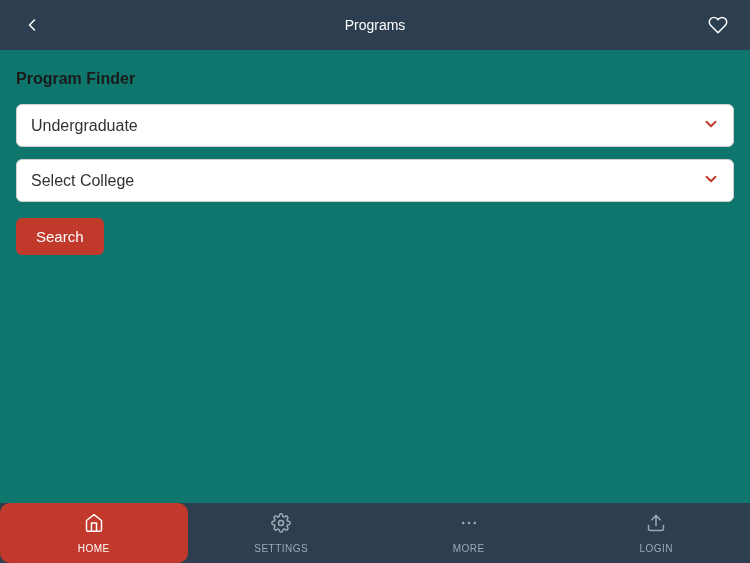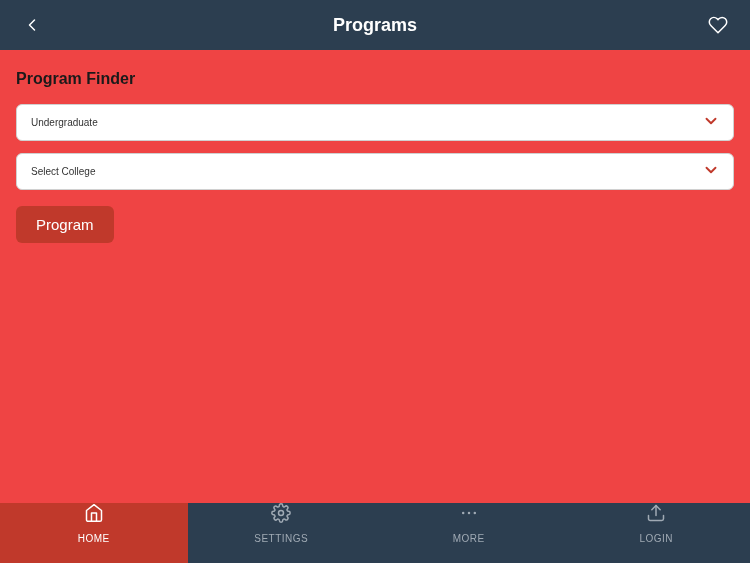--- a/index.html
+++ b/index.html
@@ -35,42 +35,42 @@
       cursor: pointer;
       display: flex;
       align-items: center;
       justify-content: center;
       width: 32px;
       height: 32px;
     }
 
     .header-title {
       color: white;
-      font-size: 18px;
-      font-weight: 700;
+      font-size: 14px;
+      font-weight: 400;
       position: absolute;
       left: 50%;
       transform: translateX(-50%);
     }
 
     .header-favorite {
       color: white;
       font-size: 20px;
       cursor: pointer;
       display: flex;
       align-items: center;
       justify-content: center;
       width: 32px;
       height: 32px;
     }
 
     
     .main-content {
       flex: 1;
-      background: #ef4444;
+      background: #0f766e;
       padding: 20px 16px;
       overflow-y: auto;
     }
 
     .section-title {
       font-size: 16px;
       font-weight: 700;
       color: #1a1a1a;
       margin-bottom: 16px;
     }
@@ -78,21 +78,21 @@
     .dropdown-wrapper {
       position: relative;
       margin-bottom: 12px;
     }
 
     .dropdown-select {
       width: 100%;
       padding: 12px 40px 12px 14px;
       border: 1px solid #d0d0d0;
       border-radius: 6px;
-      font-size: 10px;
+      font-size: 16px;
       color: #333;
       background: white;
       appearance: none;
       -webkit-appearance: none;
       cursor: pointer;
       outline: none;
     }
 
     .dropdown-icon {
       position: absolute;
@@ -123,23 +123,24 @@
       display: flex;
       align-items: stretch;
       flex-shrink: 0;
     }
 
     .nav-item {
       flex: 1;
       display: flex;
       flex-direction: column;
       align-items: center;
-      justify-content: flex-start;
+      justify-content: center;
       cursor: pointer;
       gap: 7px;
+      border-radius: 10px;
     }
 
     .nav-item.active {
       background: #c0392b;
     }
 
     .nav-icon {
       color: #a0aab4;
       font-size: 18px;
       line-height: 1;
@@ -215,21 +216,21 @@
       <option>College of Engineering</option>
     </select>
     <span class="dropdown-icon">
       <svg style="width:18px;height:18px;fill:none;stroke:#c0392b;stroke-width:2.5;stroke-linecap:round;stroke-linejoin:round;" viewBox="0 0 24 24">
         <polyline points="6 9 12 15 18 9"></polyline>
       </svg>
     </span>
   </div>
 
   
-  <button class="search-button">Program</button>
+  <button class="search-button">Search</button>
 </main>
 
 <nav class="bottom-nav">
 
   <div class="nav-item active">
     <span class="nav-icon">
       <svg class="icon-svg" viewBox="0 0 24 24" style="color:white;">
         <path d="M3 9l9-7 9 7v11a2 2 0 0 1-2 2H5a2 2 0 0 1-2-2z"></path>
         <polyline points="9 22 9 12 15 12 15 22"></polyline>
       </svg>

